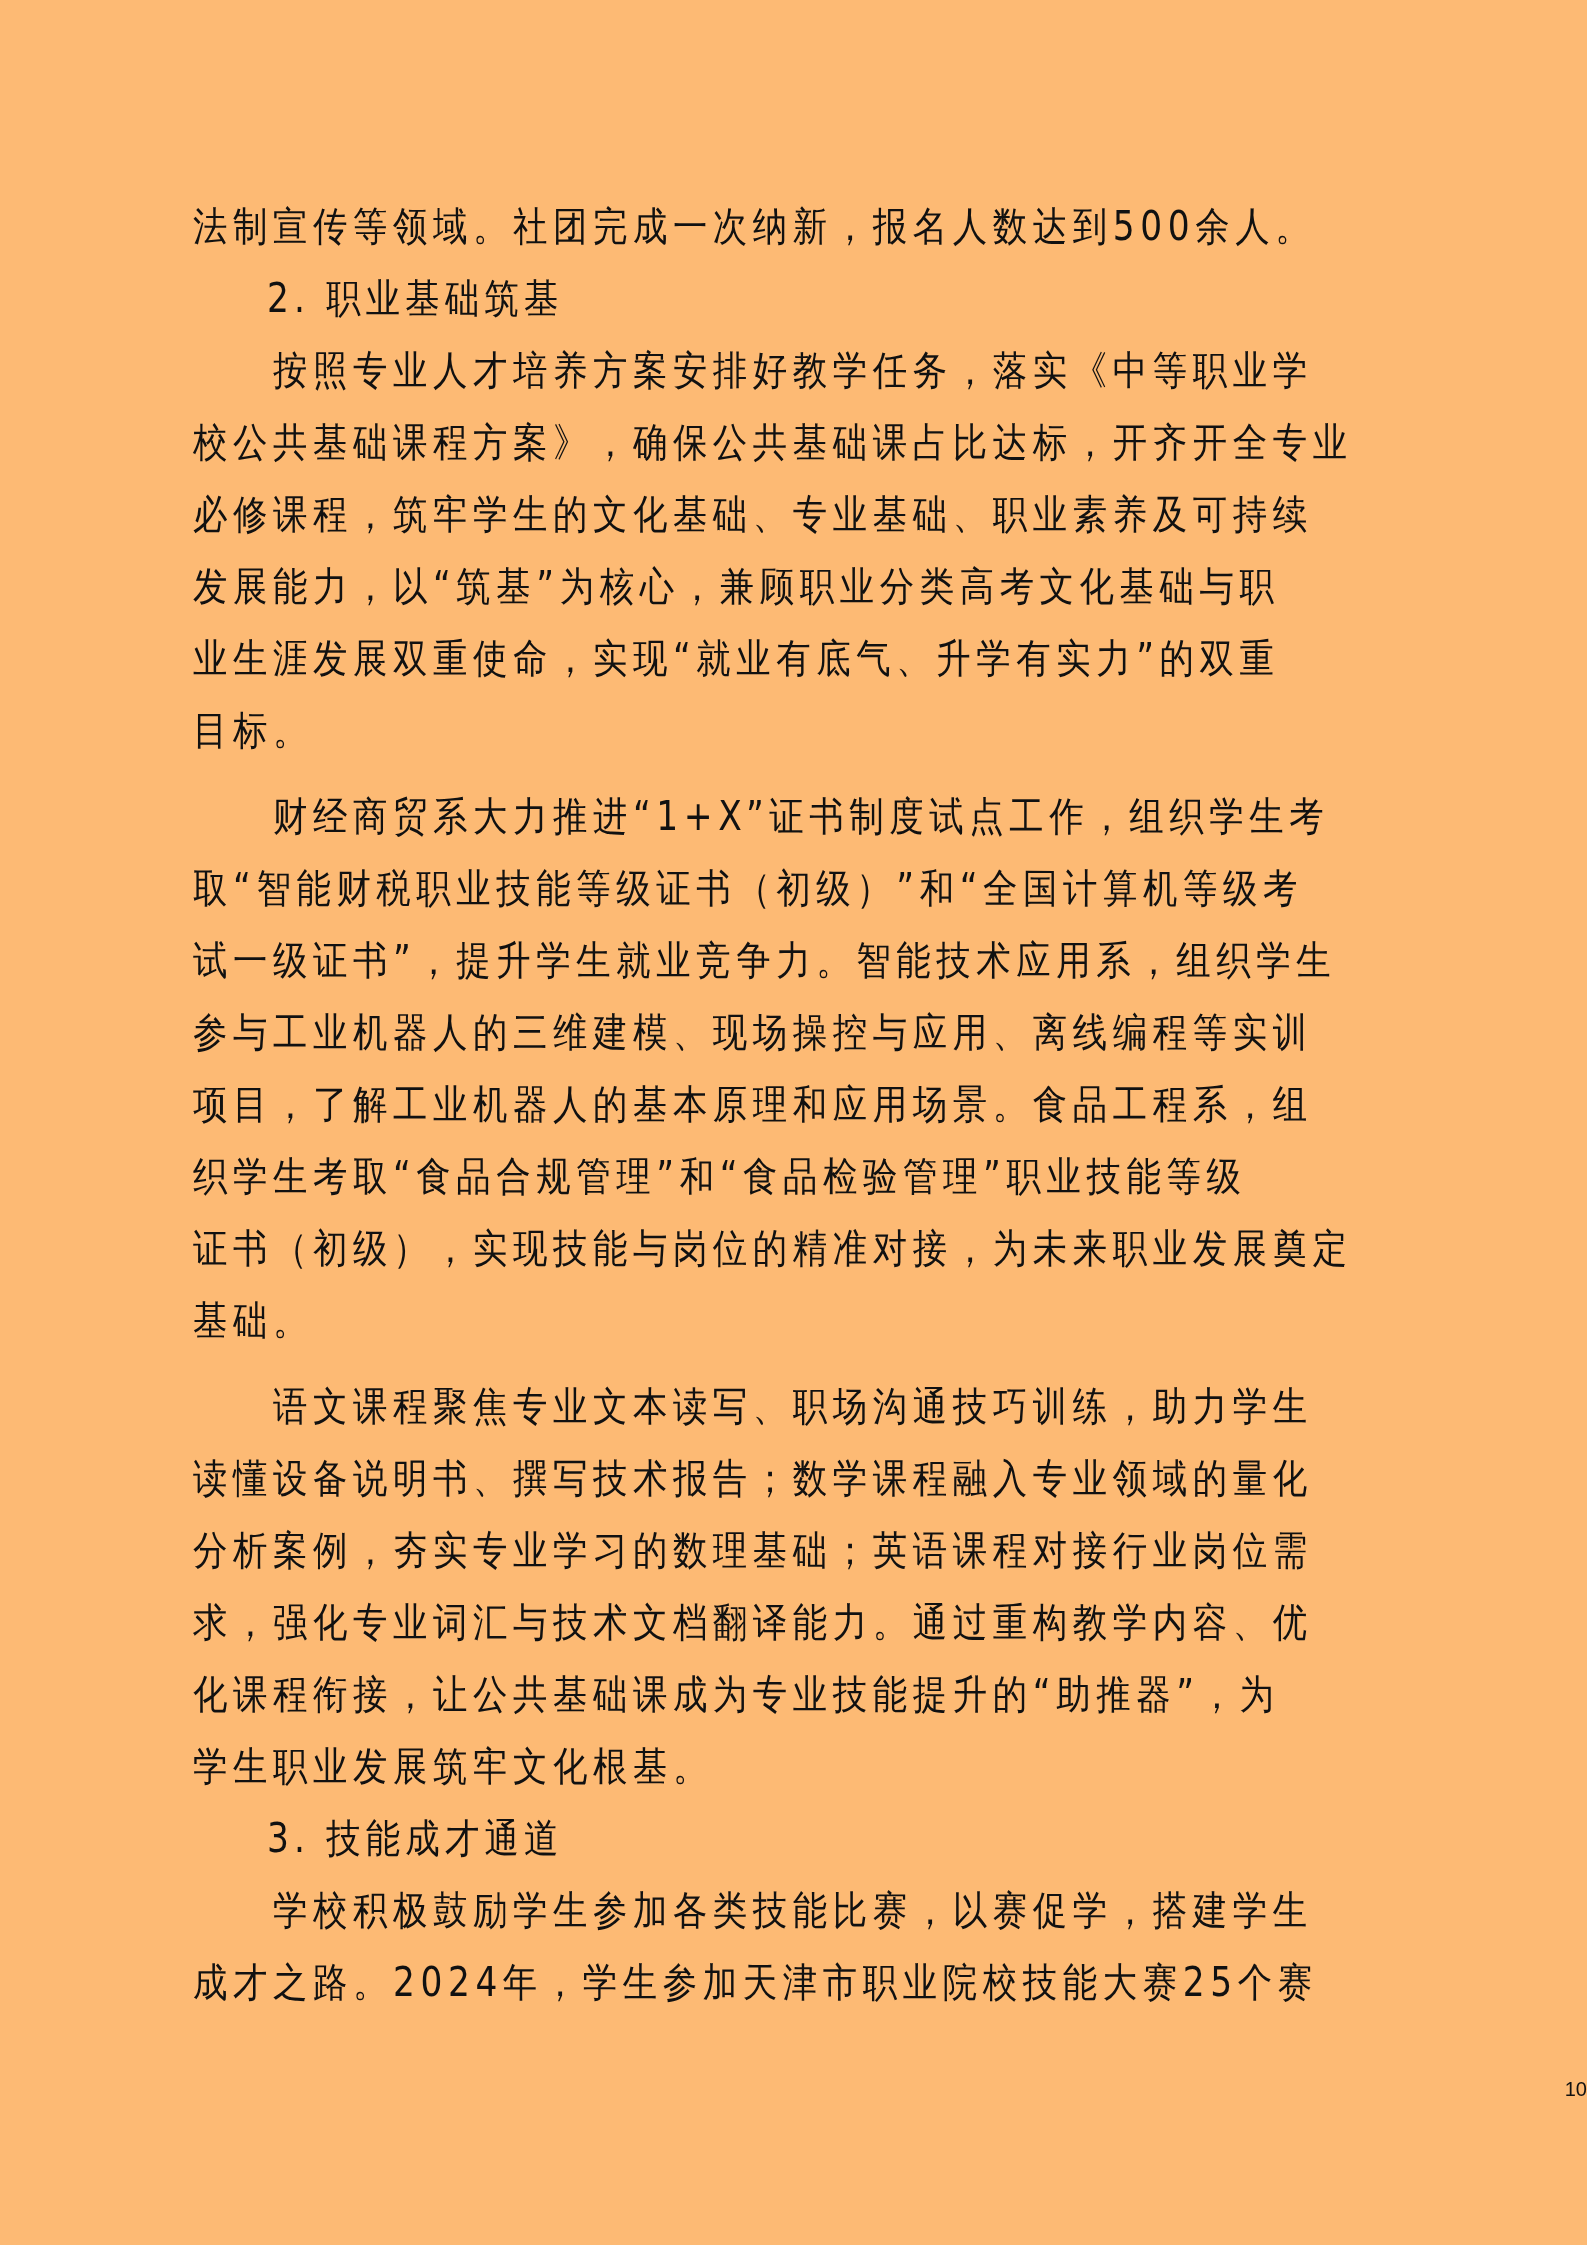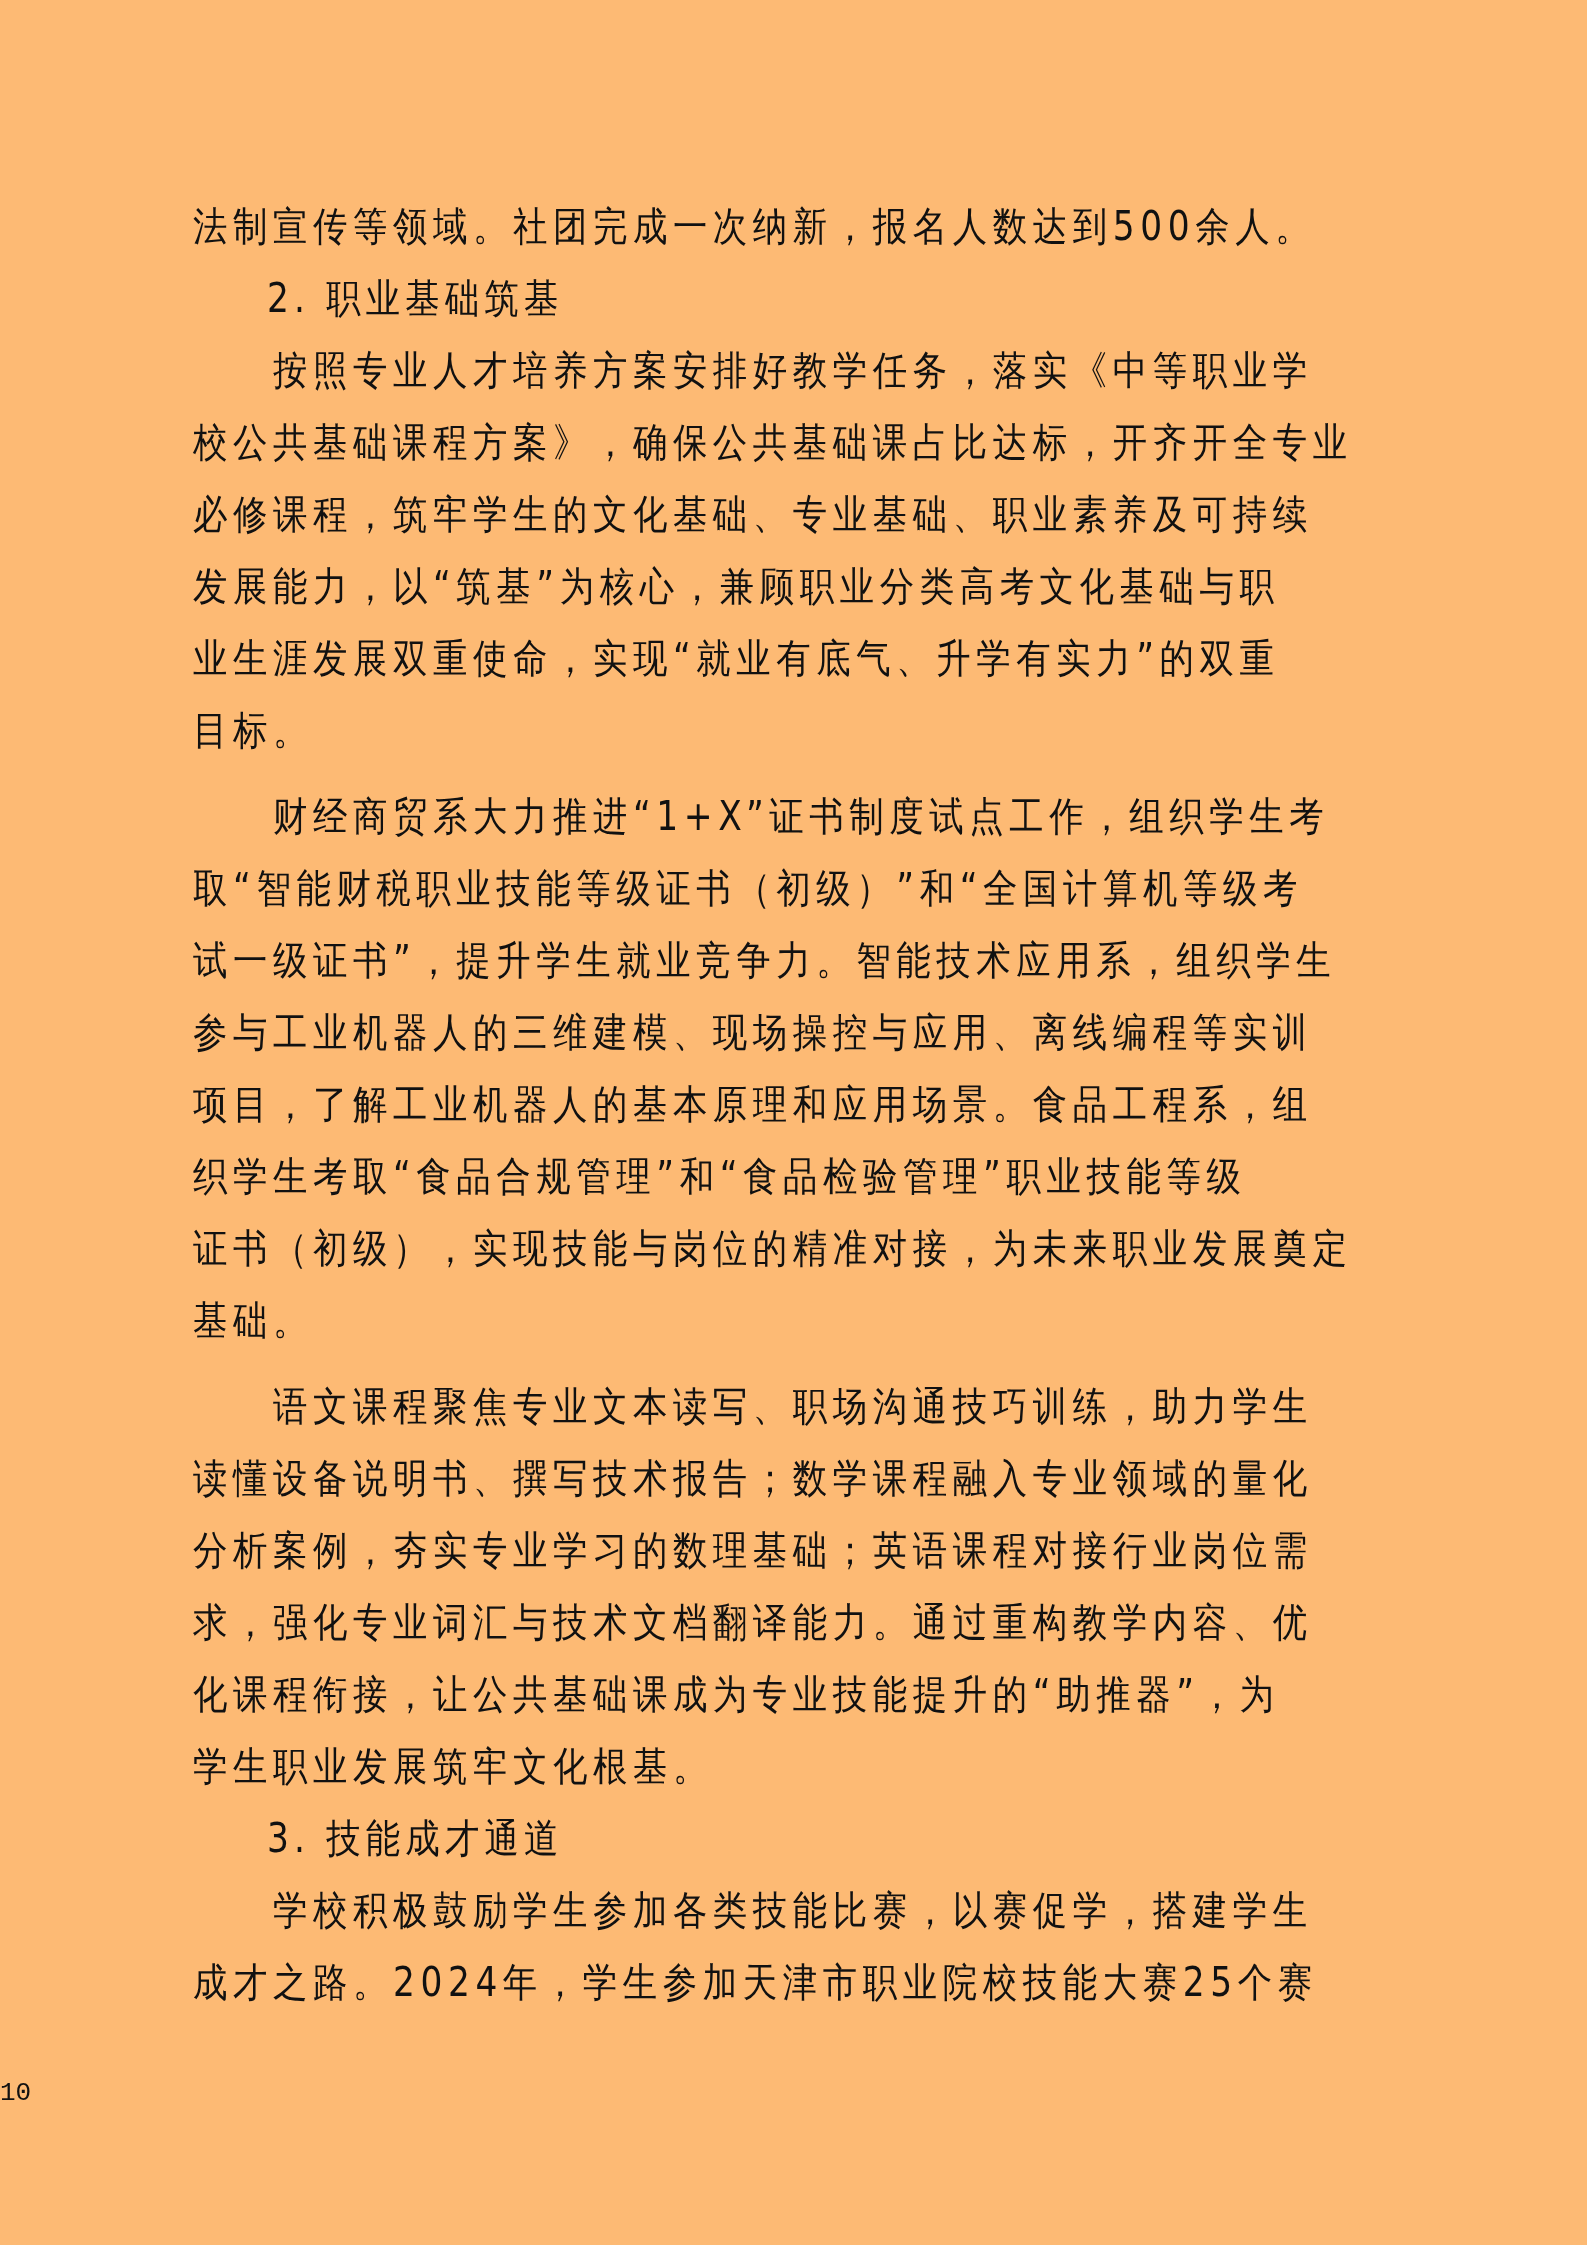--- a/index.html
+++ b/index.html
@@ -48,23 +48,23 @@
       padding-left: 86px;
       transform: scaleX(0.86);
       transform-origin: left center;
     }
     .gap-small { height: 14px; }
     .page-number {
       position: absolute;
       left: 0;
       width: 1587px;
       top: 2078px;
-      text-align: left;
-      font-family: Liberation Mono, monospace;
-      font-size: 26px;
+      text-align: right;
+      font-family: Liberation Sans, sans-serif;
+      font-size: 20px;
       color: #111111;
     }
   </style>
 </head>
 <body>
 
 <div class="page">
   <div class="text-block">
 
     <div class="line">法制宣传等领域。社团完成一次纳新，报名人数达到500余人。</div>

